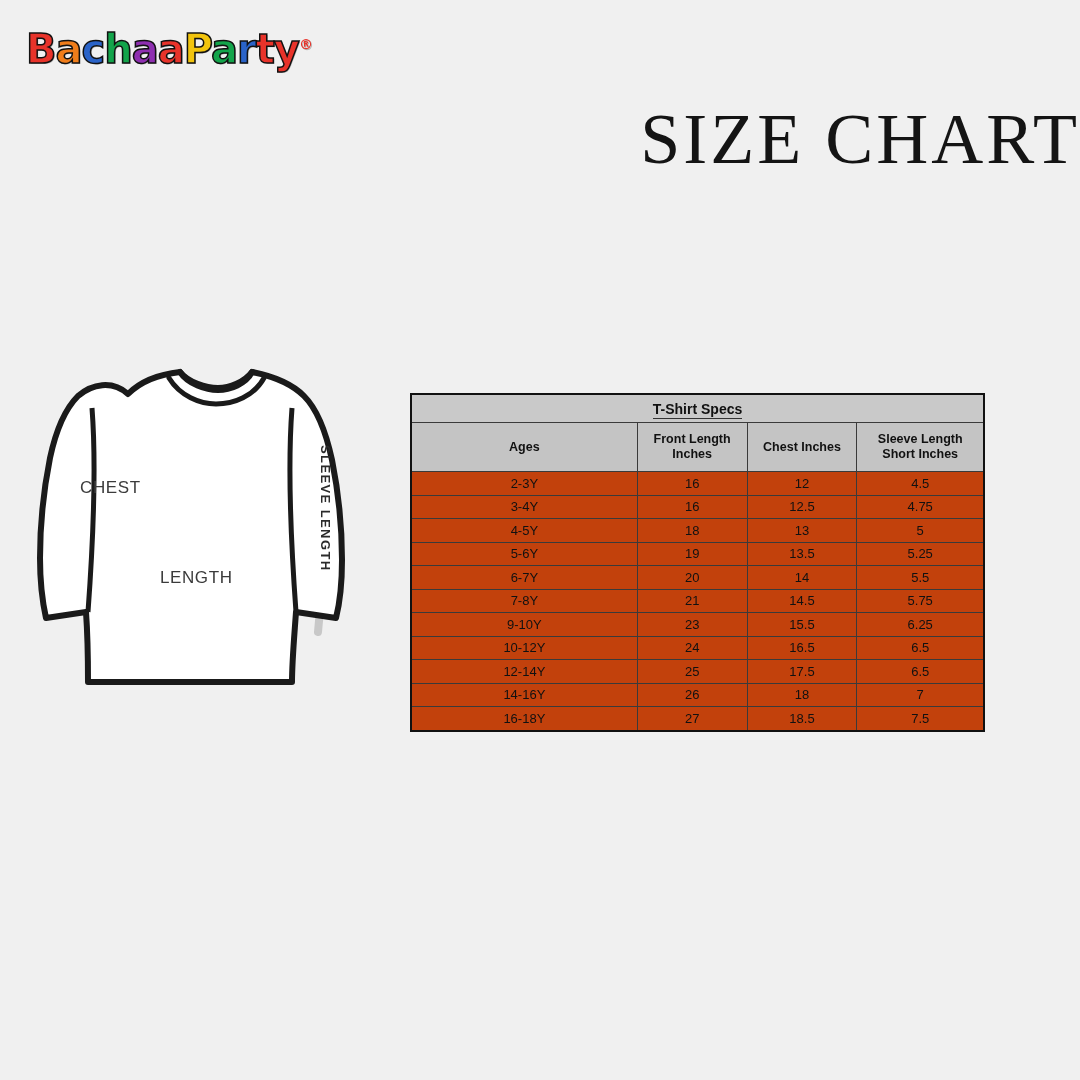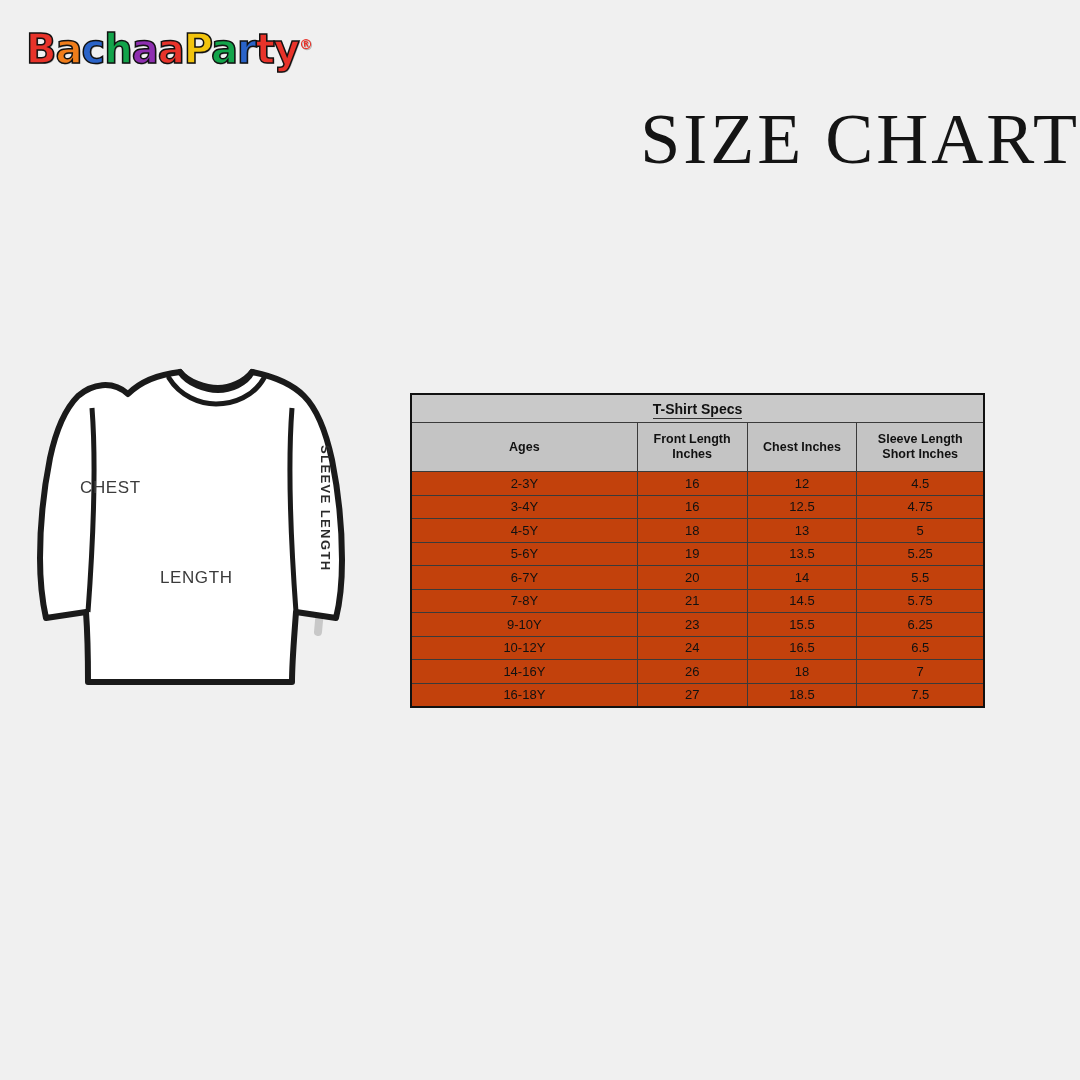--- a/index.html
+++ b/index.html
@@ -248,20 +248,26 @@
           <td>15.5</td>
           <td>6.25</td>
         </tr>
         <tr>
           <td>10-12Y</td>
           <td>24</td>
           <td>16.5</td>
           <td>6.5</td>
         </tr>
         <tr>
+          <td>12-14Y</td>
+          <td>25</td>
+          <td>17.5</td>
+          <td>6.5</td>
+        </tr>
+        <tr>
           <td>14-16Y</td>
           <td>26</td>
           <td>18</td>
           <td>7</td>
         </tr>
         <tr>
           <td>16-18Y</td>
           <td>27</td>
           <td>18.5</td>
           <td>7.5</td>

